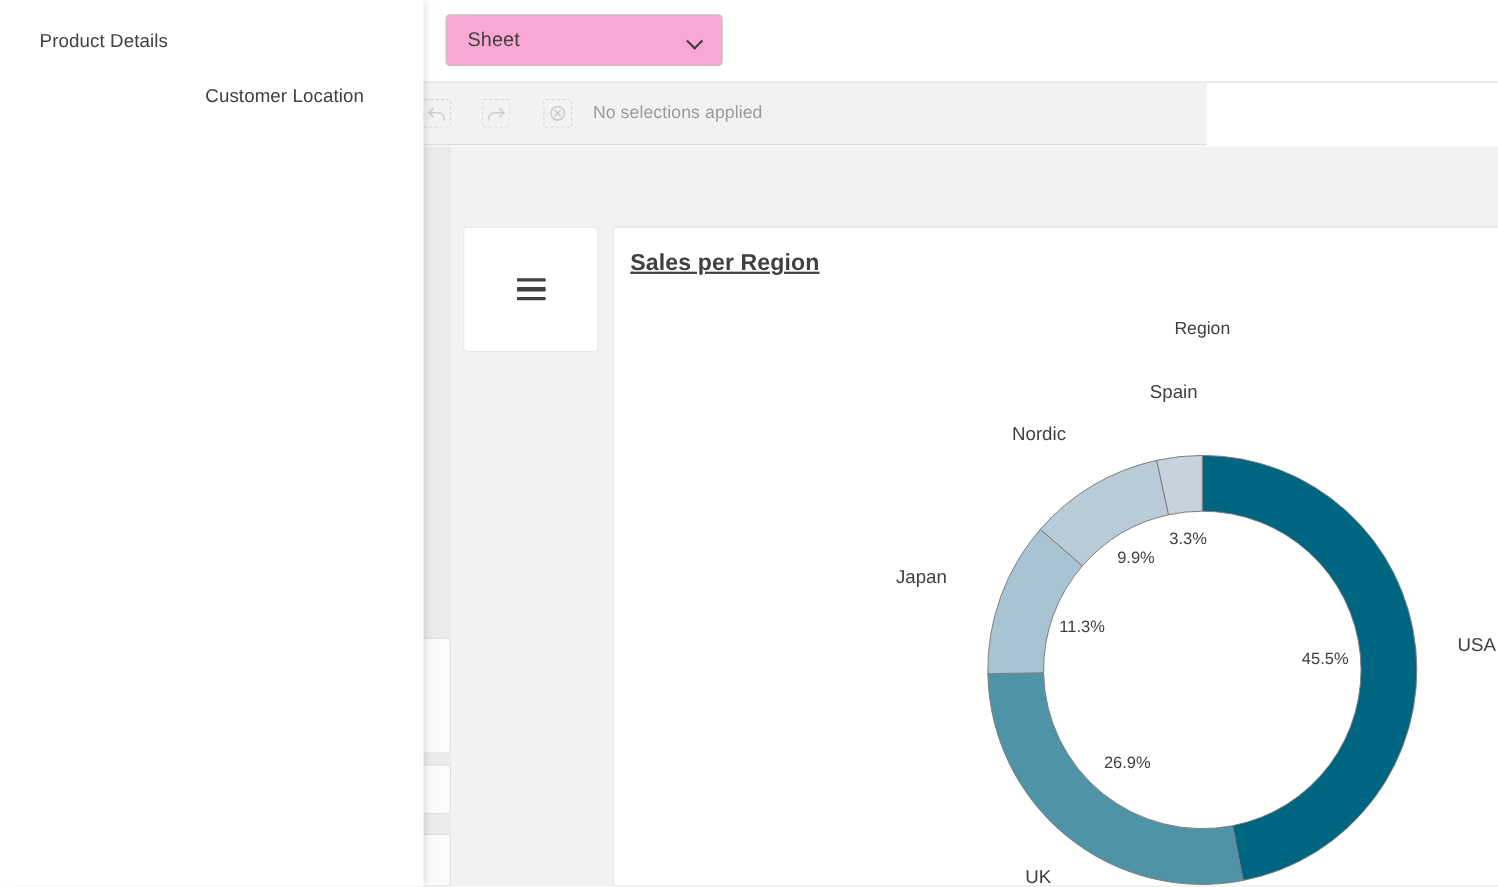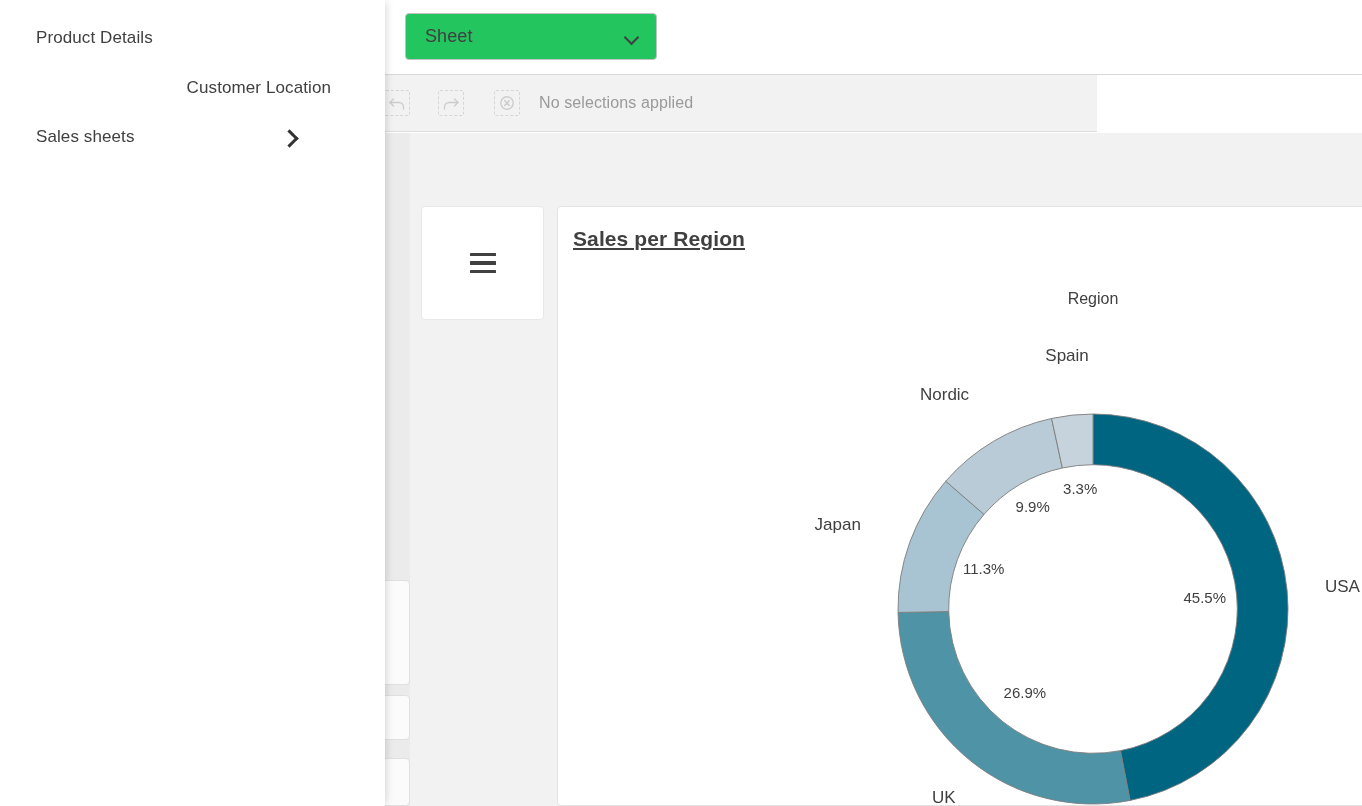--- a/index.html
+++ b/index.html
@@ -28,21 +28,21 @@
     background: #ffffff;
     border-bottom: 1px solid #d9d9d9;
   }
 
   .sheet-select {
     position: absolute;
     left: 405px; top: 13px;
     width: 252px; height: 47px;
     border: 1px solid #c2c2c2;
     border-radius: 4px;
-    background: #22c55e;
+    background: #f9a8d4;
     display: flex;
     align-items: center;
     padding: 0 16px 0 19px;
     cursor: pointer;
   }
   .sheet-select-label {
     flex: 1;
     font-size: 18px;
     color: #404040;
     letter-spacing: 0.1px;
@@ -339,19 +339,15 @@
   <div class="menu-overlay">
 
     <div class="menu-item" id="menu-item-0">
       <span class="menu-item-label">Product Details</span>
     </div>
 
     <div class="menu-item" id="menu-item-1">
       <span class="menu-item-label">Customer Location</span>
     </div>
 
-    <div class="menu-item" id="menu-item-2">
-      <span class="menu-item-label">Sales sheets</span>
-      <span class="chevron-right"></span>
-    </div>
   </div>
 
 </div>
 
 </body></html>

